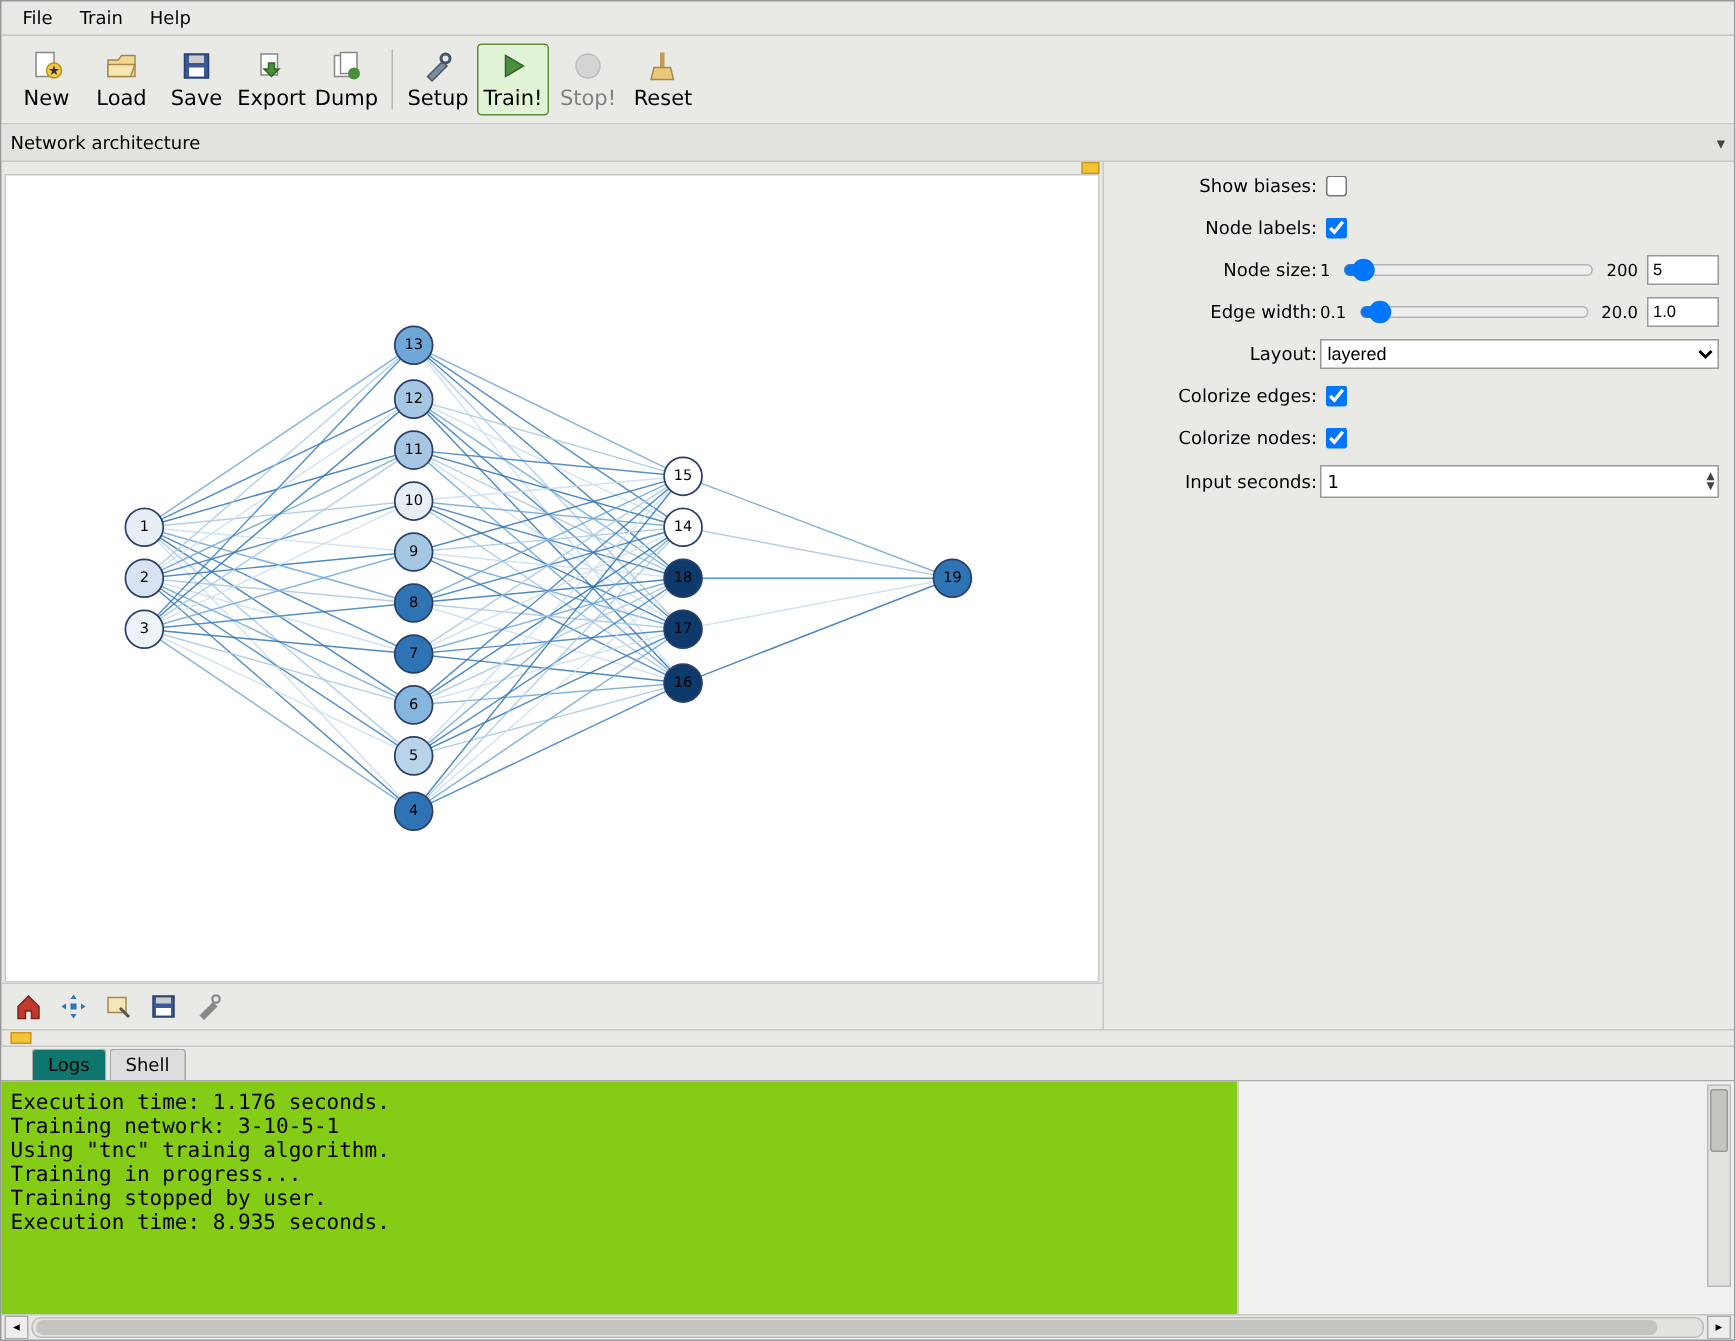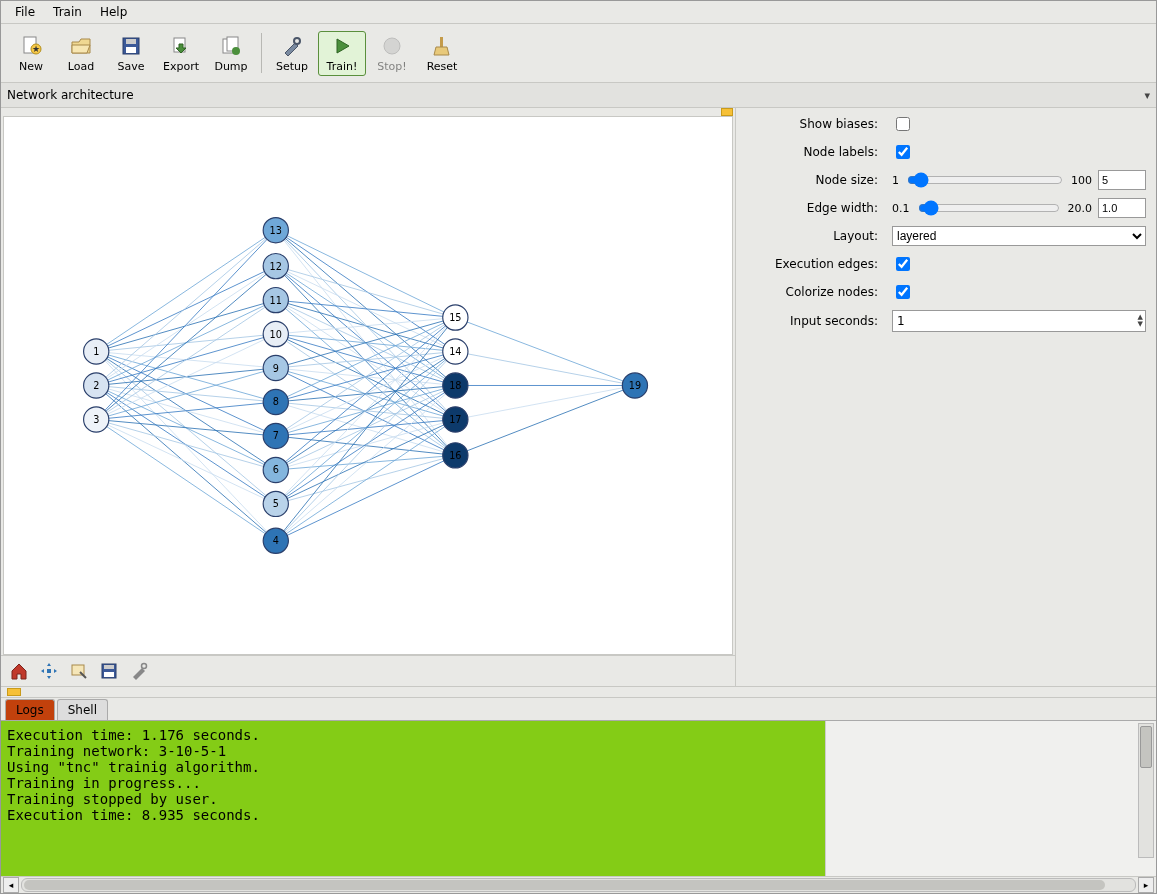--- a/index.html
+++ b/index.html
@@ -12,54 +12,54 @@
   .titlebar .win-btn{width:16px;height:16px;border:1px solid #888;border-radius:8px;background:#eee;margin-left:4px;display:flex;align-items:center;justify-content:center;font-size:9px;}
   
   .menubar{height:22px;display:flex;align-items:center;padding:0 6px;gap:2px;border-bottom:1px solid #c8c8c4;}
   .menubar span{padding:2px 8px;}
   
   .toolbar{height:54px;display:flex;align-items:center;padding:2px 6px;gap:2px;border-bottom:1px solid #c8c8c4;}
   .tool{display:flex;flex-direction:column;align-items:center;width:44px;padding:2px 1px;border:1px solid transparent;border-radius:3px;}
   .tool.active{border-color:#5a8f3c;background:#e2f3d7;}
   .tool.disabled{opacity:.45;}
   .tool .ic{width:24px;height:24px;display:flex;align-items:center;justify-content:center;}
-  .tool .lbl{font-size:11px;margin-top:2px;}
+  .tool .lbl{font-size:14px;margin-top:2px;}
   .toolbar .sep{width:1px;height:40px;background:#b8b8b4;margin:0 4px;}
   
   .selector-row{height:24px;background:#e2e2df;border-bottom:1px solid #c8c8c4;display:flex;align-items:center;padding:0 6px;}
   .selector-row .txt{flex:1;}
   .selector-row .chev{font-size:11px;color:#444;}
   
   .main{flex:1;display:flex;min-height:0;}
   .canvas-pane{flex:1;display:flex;flex-direction:column;border-right:1px solid #c8c8c4;}
   .canvas-wrap{flex:1;background:#fff;margin:0 2px;border:1px solid #c8c8c4;position:relative;}
   .canvas-wrap svg{position:absolute;inset:0;width:100%;height:100%;}
   .splitter-top{height:8px;display:flex;align-items:center;justify-content:flex-end;padding-right:2px;}
   .splitter-top .handle{width:10px;height:6px;background:#f6c037;border:1px solid #c99b1b;}
   .canvas-toolbar{height:30px;display:flex;align-items:center;gap:10px;padding:0 8px;border-top:1px solid #c8c8c4;}
   .ctb{width:20px;height:20px;display:flex;align-items:center;justify-content:center;}
   
   .side{width:400px;padding:6px 10px;display:flex;flex-direction:column;gap:8px;}
-  .frow{display:flex;align-items:center;gap:14px;}
+  .frow{display:flex;align-items:center;gap:2px;}
   .frow .flabel{width:132px;text-align:right;}
   .frow input[type=checkbox]{width:14px;height:14px;}
   .frow .slider{flex:1;}
   .frow .numbox{width:40px;height:18px;border:1px solid #999;background:#fff;padding:0 3px;font-size:11px;}
   .frow .spinbox{flex:1;height:20px;border:1px solid #999;background:#fff;display:flex;align-items:center;padding:0 4px;position:relative;}
   .frow .spinbox .arrs{position:absolute;right:2px;top:0;height:100%;display:flex;flex-direction:column;justify-content:center;font-size:7px;line-height:7px;color:#444;}
   .frow select{flex:1;height:20px;border:1px solid #999;background:#fff;font-size:12px;}
   .rangebox{display:flex;align-items:center;gap:6px;flex:1;}
   .rangebox .end{font-size:11px;}
   
   .splitter-bot{height:10px;display:flex;align-items:center;padding-left:6px;border-top:1px solid #c8c8c4;}
   .splitter-bot .handle{width:12px;height:6px;background:#f6c037;border:1px solid #c99b1b;}
   .bottom{height:195px;display:flex;flex-direction:column;border-top:1px solid #c8c8c4;}
   .tab-strip{display:flex;height:22px;align-items:flex-end;background:#e9e9e6;padding-left:4px;}
   .tab{padding:3px 10px;border:1px solid #aaa;border-bottom:none;background:#ddd;font-size:12px;border-radius:3px 3px 0 0;margin-right:2px;}
-  .tab.active{background:#c2410c;}
+  .tab.active{background:#0f766e;margin-left:16px;}
   .log-area{flex:1;display:flex;border-top:1px solid #aaa;}
   .log-text{flex:1;background:#84cc16;padding:6px;font-family:"DejaVu Sans Mono",monospace;font-size:14px;white-space:pre;overflow:auto;}
   .log-side{width:330px;border-left:1px solid #ccc;background:#f0f0ee;position:relative;}
   .vscroll{position:absolute;right:2px;top:2px;bottom:18px;width:14px;background:#e2e2df;border:1px solid #bbb;}
   .vthumb{position:absolute;top:2px;left:1px;right:1px;height:40px;background:#c4c4c0;border:1px solid #999;border-radius:2px;}
   .hscroll{height:16px;display:flex;align-items:center;border-top:1px solid #c8c8c4;}
   .harrow{width:14px;height:14px;border:1px solid #aaa;background:#eee;display:flex;align-items:center;justify-content:center;font-size:9px;margin:0 2px;}
   .htrack{flex:1;height:12px;background:#e2e2df;border:1px solid #bbb;border-radius:6px;position:relative;}
   .hthumb{position:absolute;left:2px;top:1px;bottom:1px;right:30px;background:#c4c4c0;border-radius:5px;}
   
@@ -343,39 +343,39 @@
       </div>
       <div class="frow">
         <span class="flabel">Node labels:</span>
         <input type="checkbox" checked="" style="">
       </div>
       <div class="frow">
         <span class="flabel">Node size:</span>
         <div class="rangebox">
           <span class="end">1</span>
           <input class="slider" type="range" min="1" max="100" value="5" style="">
-          <span class="end">100</span>
+          <span class="end">200</span>
           <input class="numbox" value="5" style="">
         </div>
       </div>
       <div class="frow">
         <span class="flabel">Edge width:</span>
         <div class="rangebox">
           <span class="end">0.1</span>
           <input class="slider" type="range" min="0.1" max="20" step="0.1" value="1" style="">
           <span class="end">20.0</span>
           <input class="numbox" value="1.0" style="">
         </div>
       </div>
       <div class="frow">
         <span class="flabel">Layout:</span>
         <select><option>layered</option></select>
       </div>
       <div class="frow">
-        <span class="flabel">Execution edges:</span>
+        <span class="flabel">Colorize edges:</span>
         <input type="checkbox" checked="" style="">
       </div>
       <div class="frow">
         <span class="flabel">Colorize nodes:</span>
         <input type="checkbox" checked="" style="">
       </div>
       <div class="frow">
         <span class="flabel">Input seconds:</span>
         <div class="spinbox">
           <span>1</span>

